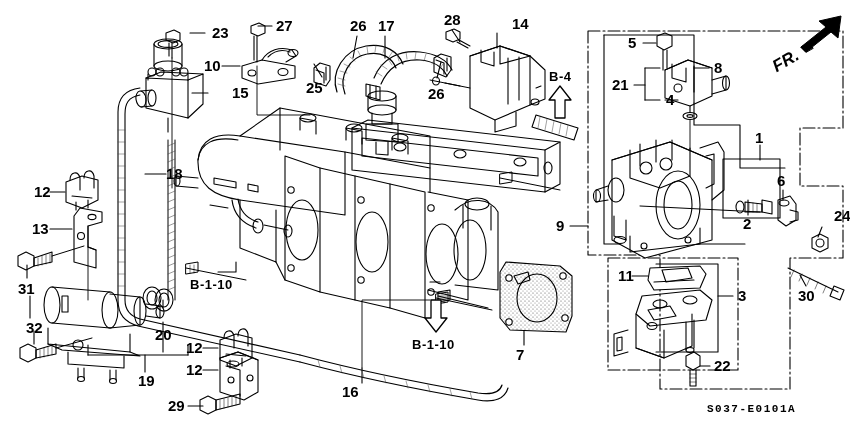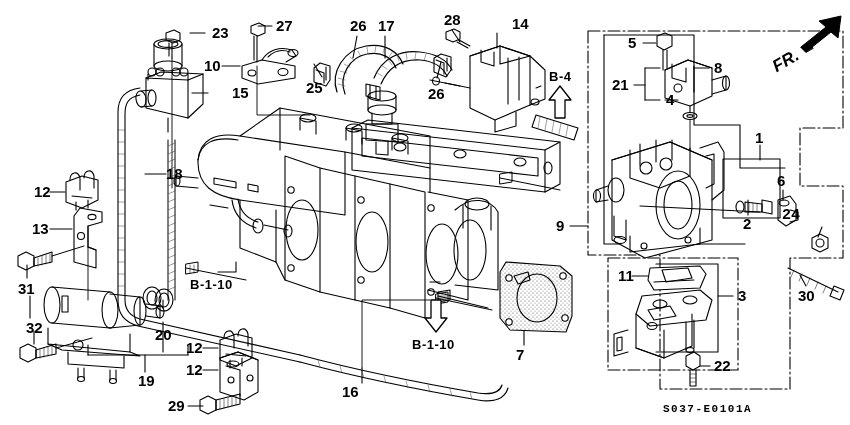--- a/index.html
+++ b/index.html
@@ -16,21 +16,21 @@
     line-height:1;letter-spacing:0px;
   }
   .n{font-size:15px;}
   .callout{font-size:13px;font-weight:bold;letter-spacing:0.5px;}
   .frlbl{
     font-size:17px;font-weight:bold;font-style:italic;
     transform:rotate(-30deg);transform-origin:left bottom;
   }
   .code{
     font-family:"Liberation Mono",monospace;font-size:11px;
-    font-weight:bold;letter-spacing:1.5px;
+    font-weight:bold;letter-spacing:1.5px;margin-left:44px;
   }
 </style>
 </head>
 <body>
 
 <div id="sheet">
 
   <svg width="850" height="425" viewBox="0 0 850 425">
     <defs>
       <pattern id="stipple" width="4" height="4" patternUnits="userSpaceOnUse">
@@ -746,21 +746,21 @@
   <span class="lbl n" style="left:612px;top:77px;">21</span>
 
   <span class="lbl n" style="left:666px;top:92px;">4</span>
 
   <span class="lbl n" style="left:755px;top:130px;">1</span>
 
   <span class="lbl n" style="left:743px;top:216px;">2</span>
 
   <span class="lbl n" style="left:777px;top:173px;">6</span>
 
-  <span class="lbl n" style="left:782px;top:208px;font-family:Liberation Mono, monospace;">24</span>
+  <span class="lbl n" style="left:834px;top:208px;">24</span>
 
   <span class="lbl n" style="left:798px;top:288px;">30</span>
 
   <span class="lbl n" style="left:618px;top:268px;">11</span>
 
   <span class="lbl n" style="left:738px;top:288px;">3</span>
 
   <span class="lbl n" style="left:714px;top:358px;">22</span>
 
   <span class="lbl callout" style="left:549px;top:70px;">B-4</span>

